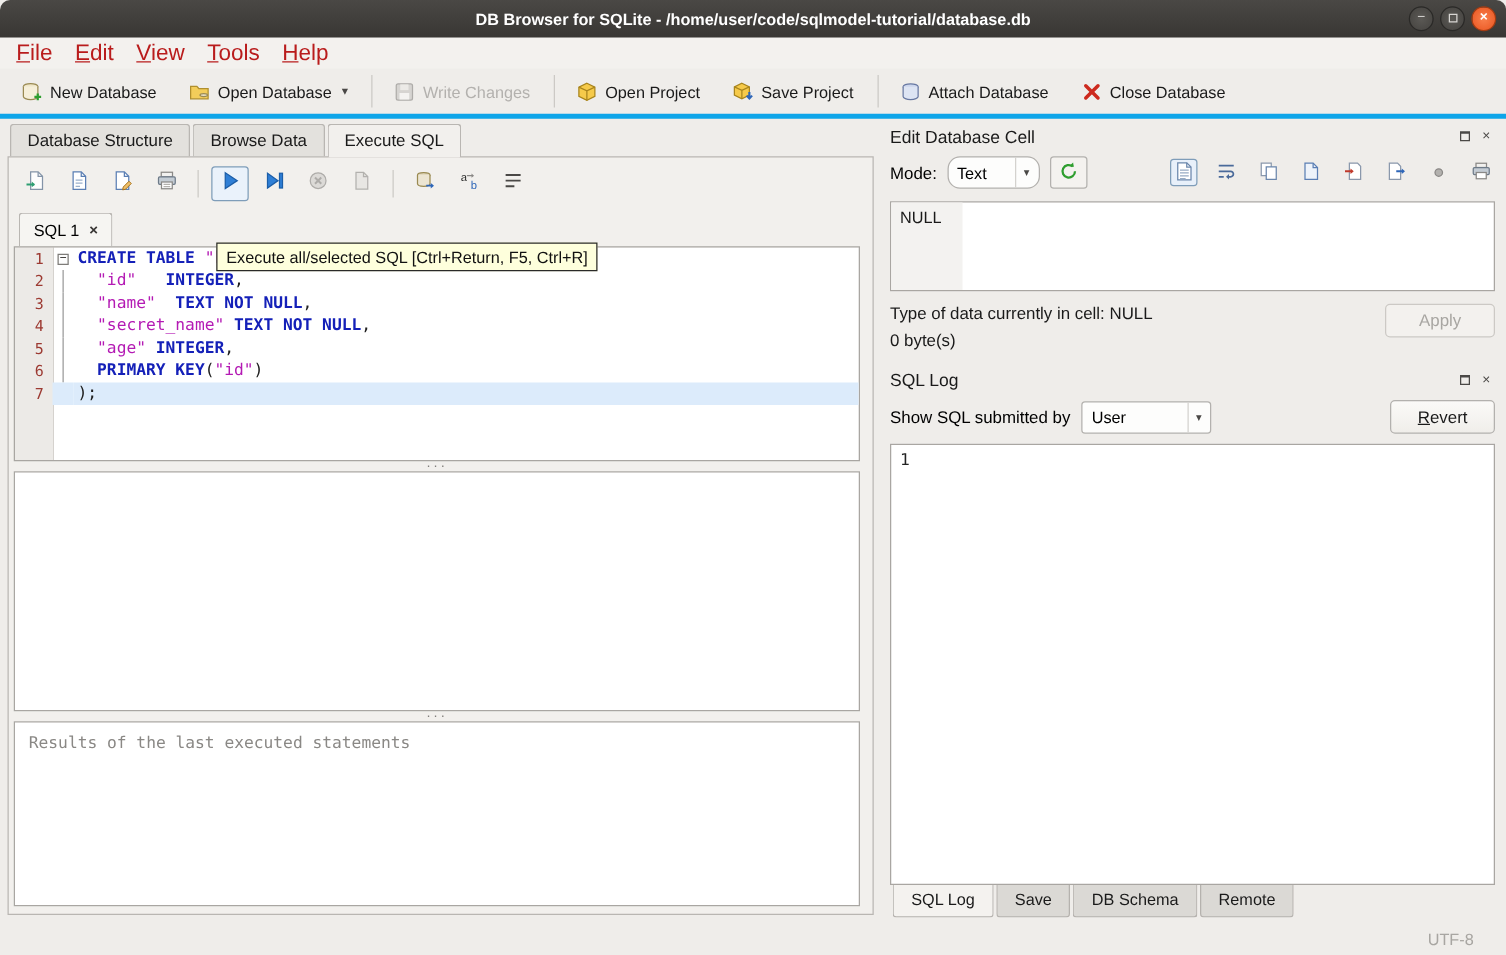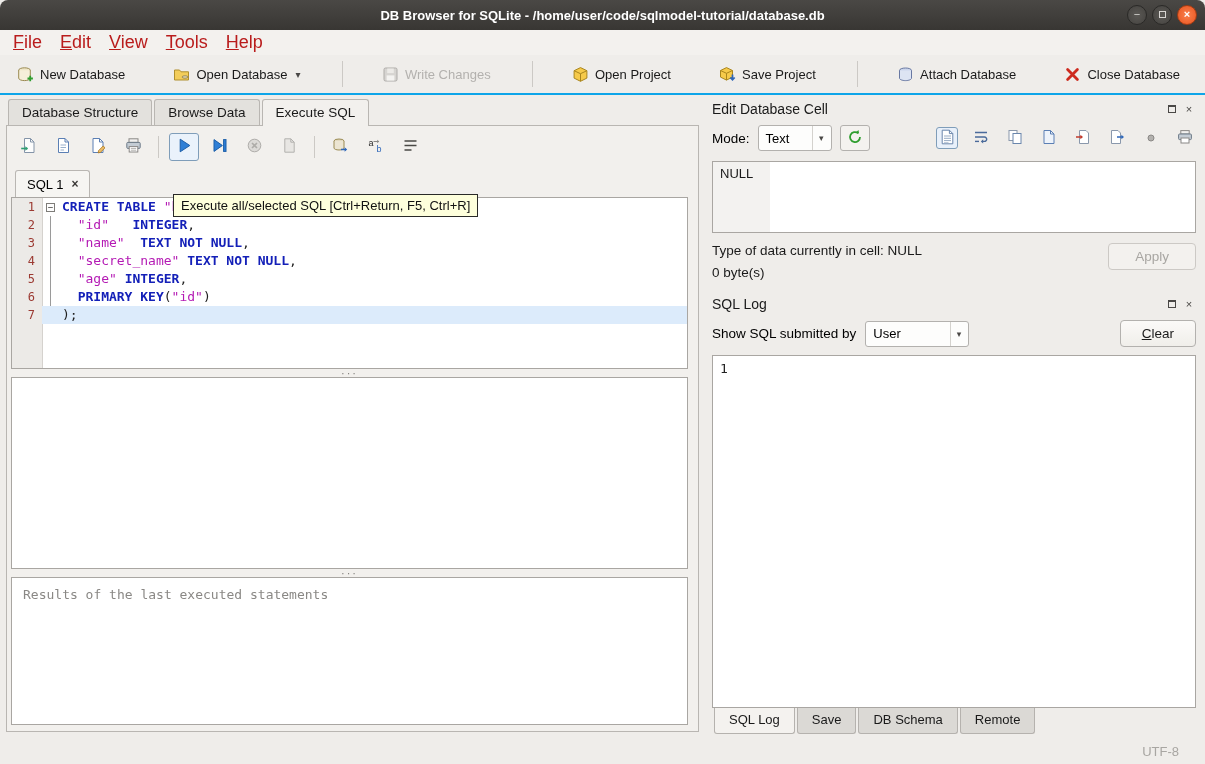--- a/index.html
+++ b/index.html
@@ -16,21 +16,21 @@
     color:#d8d6d3; font-size:11px; line-height:17px; text-align:center; }
   .win-btn .maxbox { display:inline-block; width:7px; height:7px; border:1px solid #d8d6d3; margin-top:5px; }
   .win-btn.close { background:radial-gradient(#f9804d,#e9541f); border-color:#a33b12; color:#fff; font-weight:bold; }
 
   
   .menubar { height:25px; flex:0 0 25px; background:#f3f1ee; display:flex; align-items:center; padding:0 4px; }
   .menu-item { display:inline-block; padding:3px 9px; font-size:18px; color:#b91c1c; }
   .menu-item::first-letter { text-decoration:underline; }
 
   
-  .toolbar { height:40px; flex:0 0 40px; display:flex; align-items:center; padding:0 8px; background:#efedea; border-bottom:2px solid #0ea5e9;justify-content:space-between; }
+  .toolbar { height:40px; flex:0 0 40px; display:flex; align-items:center; padding:0 8px; background:#efedea; border-bottom:4px solid #0ea5e9; }
   .tb-btn { display:flex; align-items:center; gap:6px; padding:6px 9px; margin-right:8px; font-size:13px; color:#1a1a1a; border-radius:3px; }
   .tb-btn.disabled { color:#b3b1ae; }
   .tb-btn .dd { font-size:10px; color:#4a4846; margin-left:2px; }
   .tb-sep { width:1px; height:26px; background:#ccc9c5; margin:0 8px 0 2px; }
   .ticon svg { display:block; }
 
   
   .main { flex:1 1 auto; display:flex; min-height:0; }
 
   
@@ -84,21 +84,21 @@
   .panel-header { display:flex; align-items:center; height:24px; flex:0 0 24px; }
   .ph-title { flex:1; font-size:14px; color:#1a1a1a; }
   .hdr-btn { width:14px; height:14px; display:flex; align-items:center; justify-content:center; color:#4a4846;
     font-size:11px; margin-left:3px; }
   .float-glyph { display:inline-block; width:8px; height:8px; border:1px solid #4a4846; border-top-width:2px; }
 
   .mode-row { display:flex; align-items:center; gap:8px; height:34px; flex:0 0 34px; font-size:13.5px; }
   .combo { display:flex; align-items:center; justify-content:space-between; gap:10px; background:#fdfdfc;
     border:1px solid #b3b1ae; border-radius:3px; height:26px; padding:0 7px; font-size:13px; }
   .combo .arrow { font-size:9px; color:#4a4846; border-left:1px solid #d4d2ce; padding-left:6px; line-height:24px; }
-  .combo.mode { min-width:74px; }
+  .combo.mode { min-width:74px;border-radius:10px; }
   .combo.user { min-width:104px; }
   .sq-btn { width:30px; height:26px; border:1px solid #b3b1ae; border-radius:3px; background:#f4f2ef;
     display:flex; align-items:center; justify-content:center; }
   .spacer { flex:1 1 auto; }
   .mini-icons { display:flex; align-items:center; gap:12px; }
   .mini-btn { width:22px; height:22px; display:flex; align-items:center; justify-content:center; border-radius:3px;
     border:1px solid transparent; }
   .mini-btn.selected { border:1px solid #7f9db9; background:#e8f0fa; }
 
   .cell-editor { height:72px; flex:0 0 72px; border:1px solid #a9a6a2; background:#ffffff; position:relative; margin-top:6px; }
@@ -477,21 +477,21 @@
           <span class="hdr-btn">×</span>
         </div>
         <div class="filter-row">
           <span>Show SQL submitted by</span>
           <div class="combo user">
             <span>User</span>
             <span class="arrow">▾</span>
           </div>
           <div class="spacer"></div>
           <button class="clear-btn">
-              <span>Clear</span>
+              <span>Revert</span>
             </button>
         </div>
         <div class="log-box">
           <span>1</span>
         </div>
       </div>
 
       <div class="bottom-tabs">
         <div class="btab active">SQL Log</div>
         <div class="btab">Save</div>

